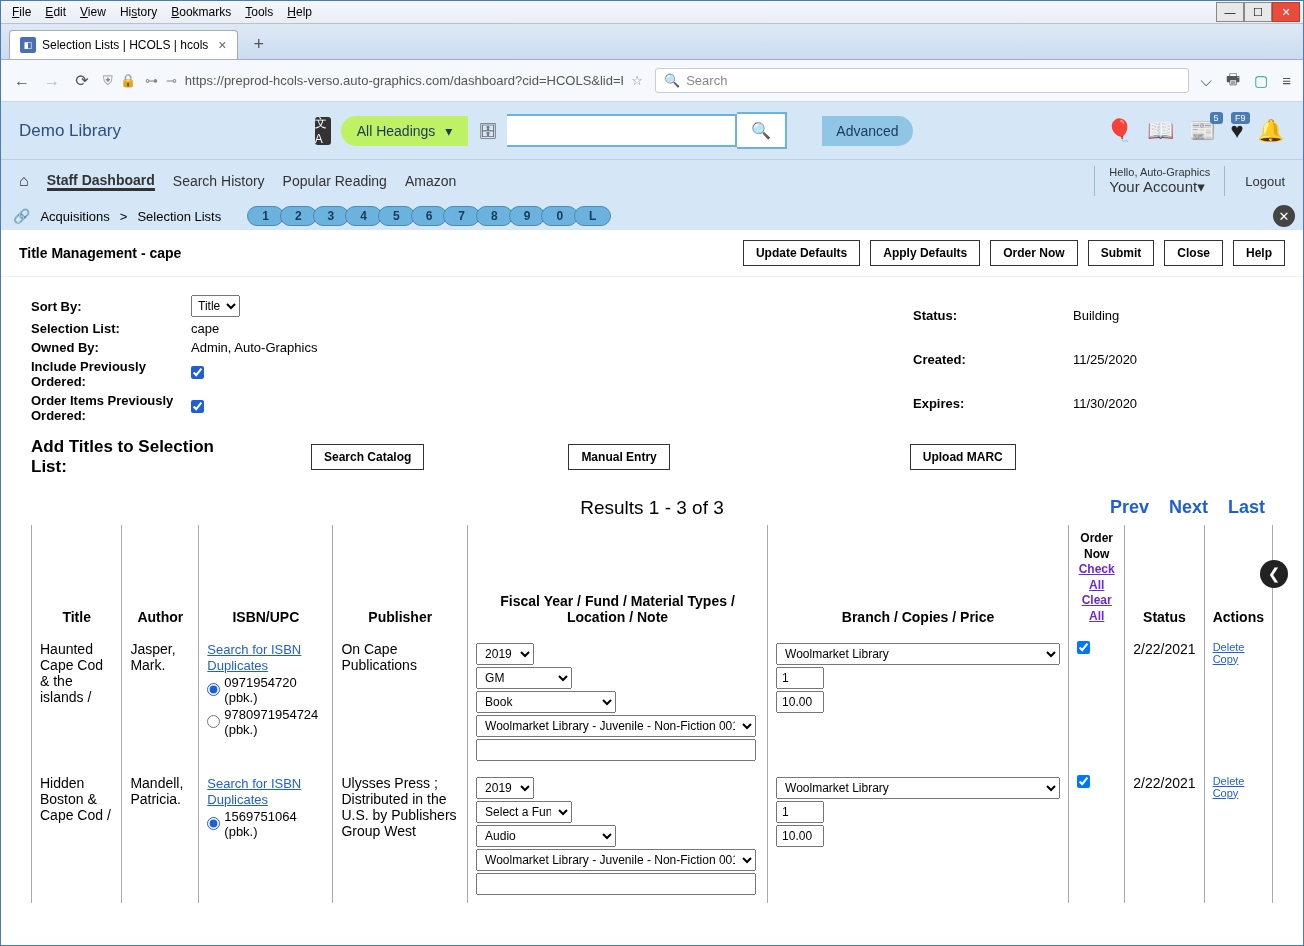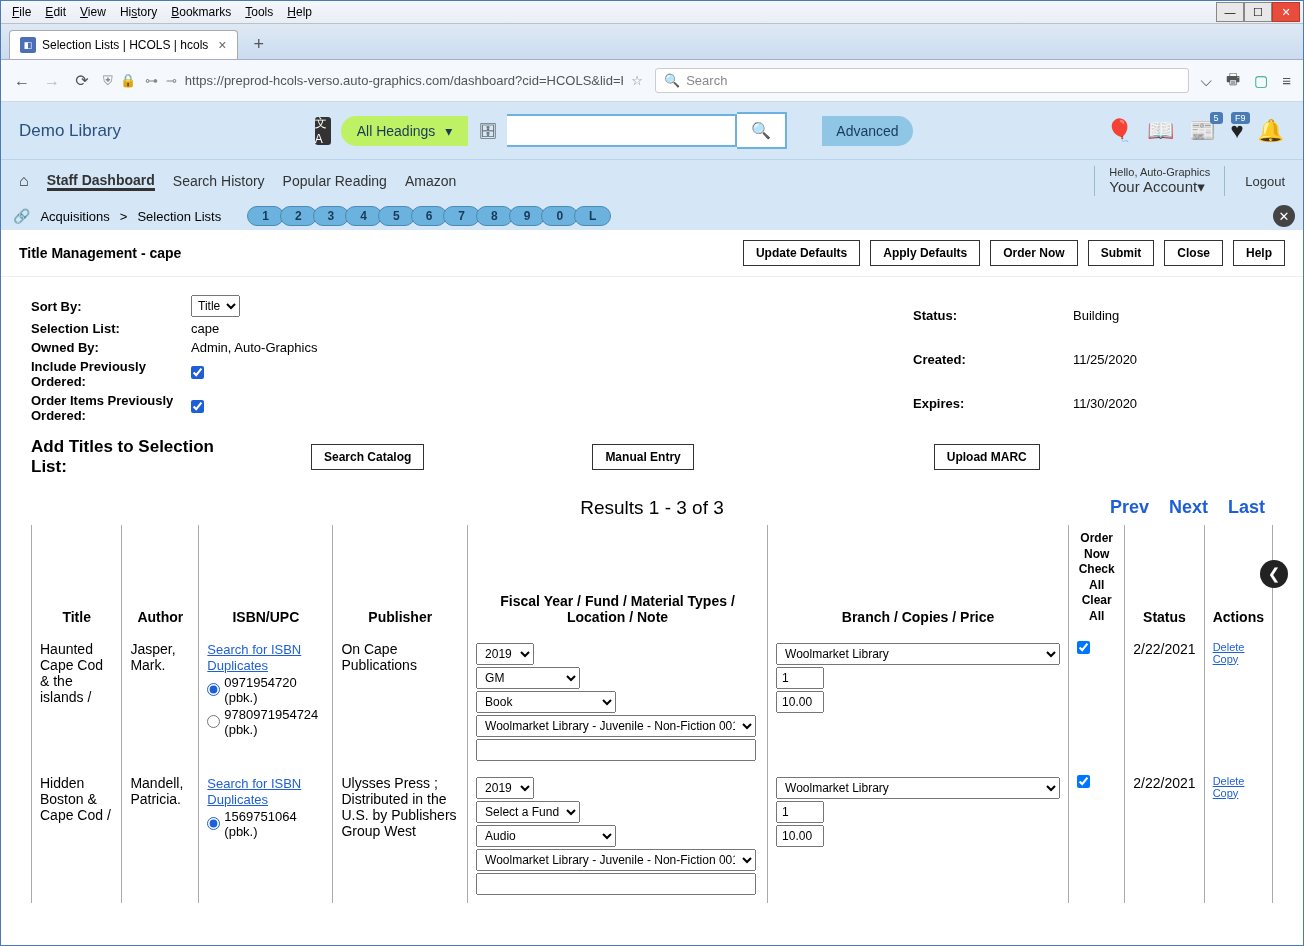--- a/index.html
+++ b/index.html
@@ -59,26 +59,26 @@
 .meta-col input[type=checkbox] { accent-color:#1e5fd8; }
 .add-titles-row { display:flex; align-items:center; gap:60px; margin-top:6px; }
 .add-titles-row h3 { font-size:17px; font-weight:bold; max-width:220px; }
 .results-bar { text-align:center; font-size:19px; margin:20px 0 6px; position:relative; }
 .pager { position:absolute; right:8px; top:0; display:flex; gap:20px; font-size:18px; font-weight:bold; color:#1e5fd8; }
 .pager span { cursor:pointer; }
 .table { width:100%; border-collapse:collapse; font-size:14px; }
 .table th, .table td { border-left:1px solid #aaa; border-right:1px solid #aaa; padding:6px 8px; vertical-align:top; text-align:left; }
 .table th { font-weight:bold; text-align:center; vertical-align:bottom; padding-bottom:10px; }
 .table th.ordernow { font-size:12px; line-height:1.3; }
-.table th.ordernow a { color:#000000; display:block; cursor:pointer;text-align:center; }
+.table th.ordernow a { color:#6d28d9; text-decoration:underline; display:block; cursor:pointer;text-align:center; }
 .table td select, .table td input[type=text] { font-size:12px; padding:2px 4px; margin:2px 0; display:block; }
 .table td .sel-wide { width:280px; }
 .table td .sel-med { width:140px; }
 .table td .sel-sm { width:58px; }
-.table td .sel-fund { width:104px; }
+.table td .sel-fund { width:96px; }
 .table td .branch-sel { width:284px; }
 .table td .num-in { width:48px; }
 .isbn-link { color:#1e5fd8; text-decoration:underline; font-size:13px; cursor:pointer; }
 .radio-row { display:flex; align-items:center; gap:4px; font-size:13px; margin:2px 0; }
 .radio-row input { accent-color:#1e5fd8; }
 .action-link { color:#1e5fd8; text-decoration:underline; font-size:11px; cursor:pointer; display:block; }
 .side-chevron { position:absolute; right:16px; top:560px; width:28px; height:28px; background:#222; color:#fff; border-radius:50%; display:flex; align-items:center; justify-content:center; font-size:15px; cursor:pointer; }
 </style>
 </head>
 <body>
@@ -223,21 +223,21 @@
       <span class="lbl">Created:</span>
       <span>11/25/2020</span>
       <span class="lbl">Expires:</span>
       <span>11/30/2020</span>
     </div>
   </div>
 
   <div class="add-titles-row">
     <h3>Add Titles to Selection List:</h3>
     <button class="btn">Search Catalog</button>
-    <button class="btn" style="margin-left:108px">Manual Entry</button>
+    <button class="btn" style="margin-left:84px">Manual Entry</button>
     <button class="btn" style="margin-left:180px">Upload MARC</button>
   </div>
 
   <div class="results-bar">
     <span>Results 1 - 3 of 3</span>
     <div class="pager">
       <span>Prev</span>
       <span>Next</span>
       <span>Last</span>
     </div>

